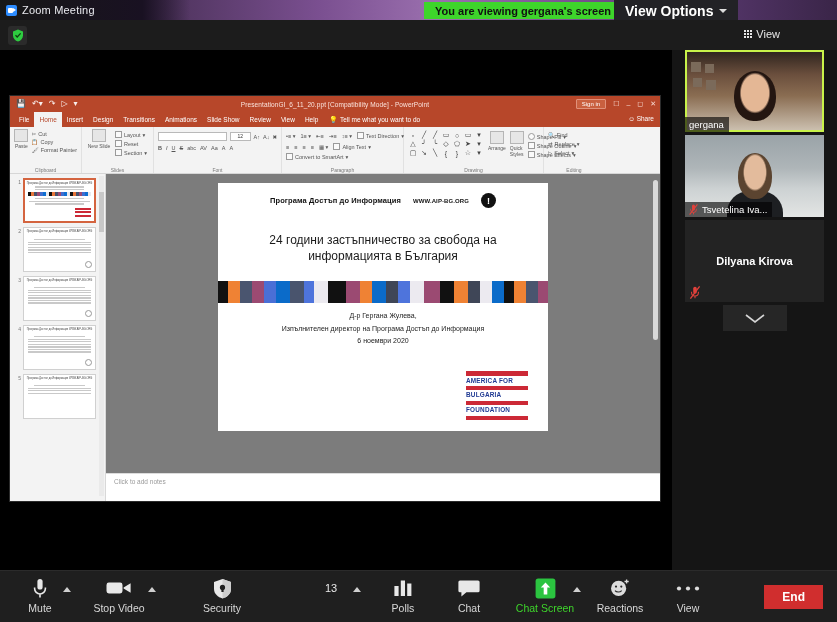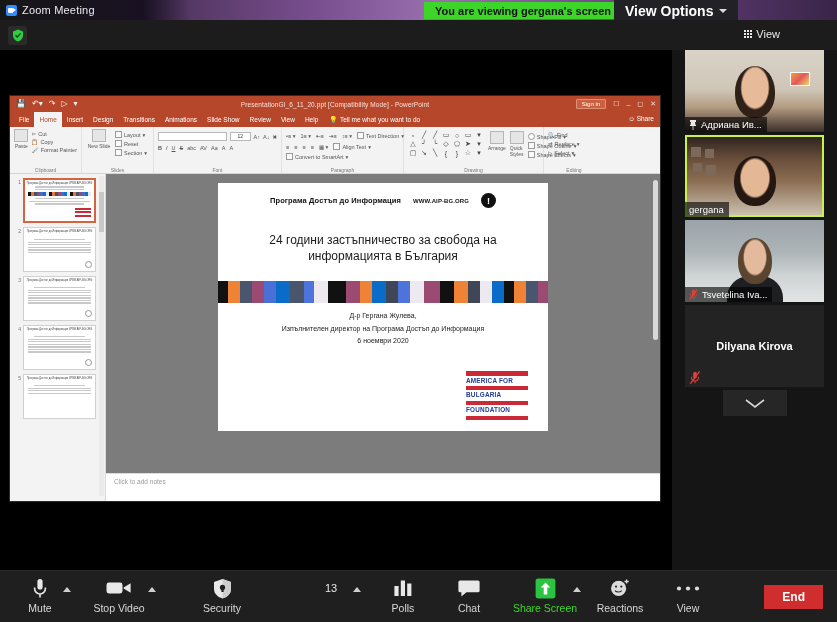--- a/index.html
+++ b/index.html
@@ -492,30 +492,20 @@
         <div class="stage-scroll"></div>
       </div>
 
       <div class="notes">Click to add notes</div>
     </div>
 
   </div>
 
   <div class="strip">
 
-    <div class="tile v1">
-      <span class="pic"></span>
-      <span class="face"></span>
-      <span class="tile-name">
-        <svg width="8" height="10" viewBox="0 0 8 10">
-          <path d="M1 0h6v2H6l.5 3H7v1H4.4V10h-.8V6H1V5h.5L2 2H1z" fill="#e8e8e8"></path>
-        </svg>
-        <span>Адриана Ив...</span>
-      </span>
-    </div>
 
     <div class="tile v2 active">
       <span class="frames"></span>
       <span class="face"></span>
       <span class="tile-name">
         <span>gergana</span>
       </span>
     </div>
 
     <div class="tile v3">
@@ -612,21 +602,21 @@
       <span class="tb-lbl">Chat</span>
     </div>
 
     <div class="tb-item" style="left:509px; width:72px">
       <span class="tb-ico">
         <svg width="21" height="21" viewBox="0 0 21 21">
           <rect x="0.6" y="0.6" width="19.8" height="19.8" rx="2.6" fill="#2bc440"></rect>
           <path d="M10.5 4.6 L15.2 9.6 H12.3 V16.4 H8.7 V9.6 H5.8 Z" fill="#ffffff"></path>
         </svg>
       </span>
-      <span class="tb-lbl green">Share Screen</span>
+      <span class="tb-lbl green">Chat Screen</span>
     </div>
     <span class="tb-caret" style="left:573px"></span>
 
     <div class="tb-item" style="left:585px">
       <span class="tb-ico">
         <svg width="22" height="20" viewBox="0 0 22 20">
           <circle cx="9.6" cy="10.4" r="7.6" fill="#dcdcdc"></circle>
           <circle cx="7" cy="8.6" r="1.1" fill="#2a2a2a"></circle>
           <circle cx="12.3" cy="8.6" r="1.1" fill="#2a2a2a"></circle>
           <path d="M6 12.6c1.3 1.8 5 1.8 6.7 0" stroke="#2a2a2a" stroke-width="1.1" fill="none"></path>

